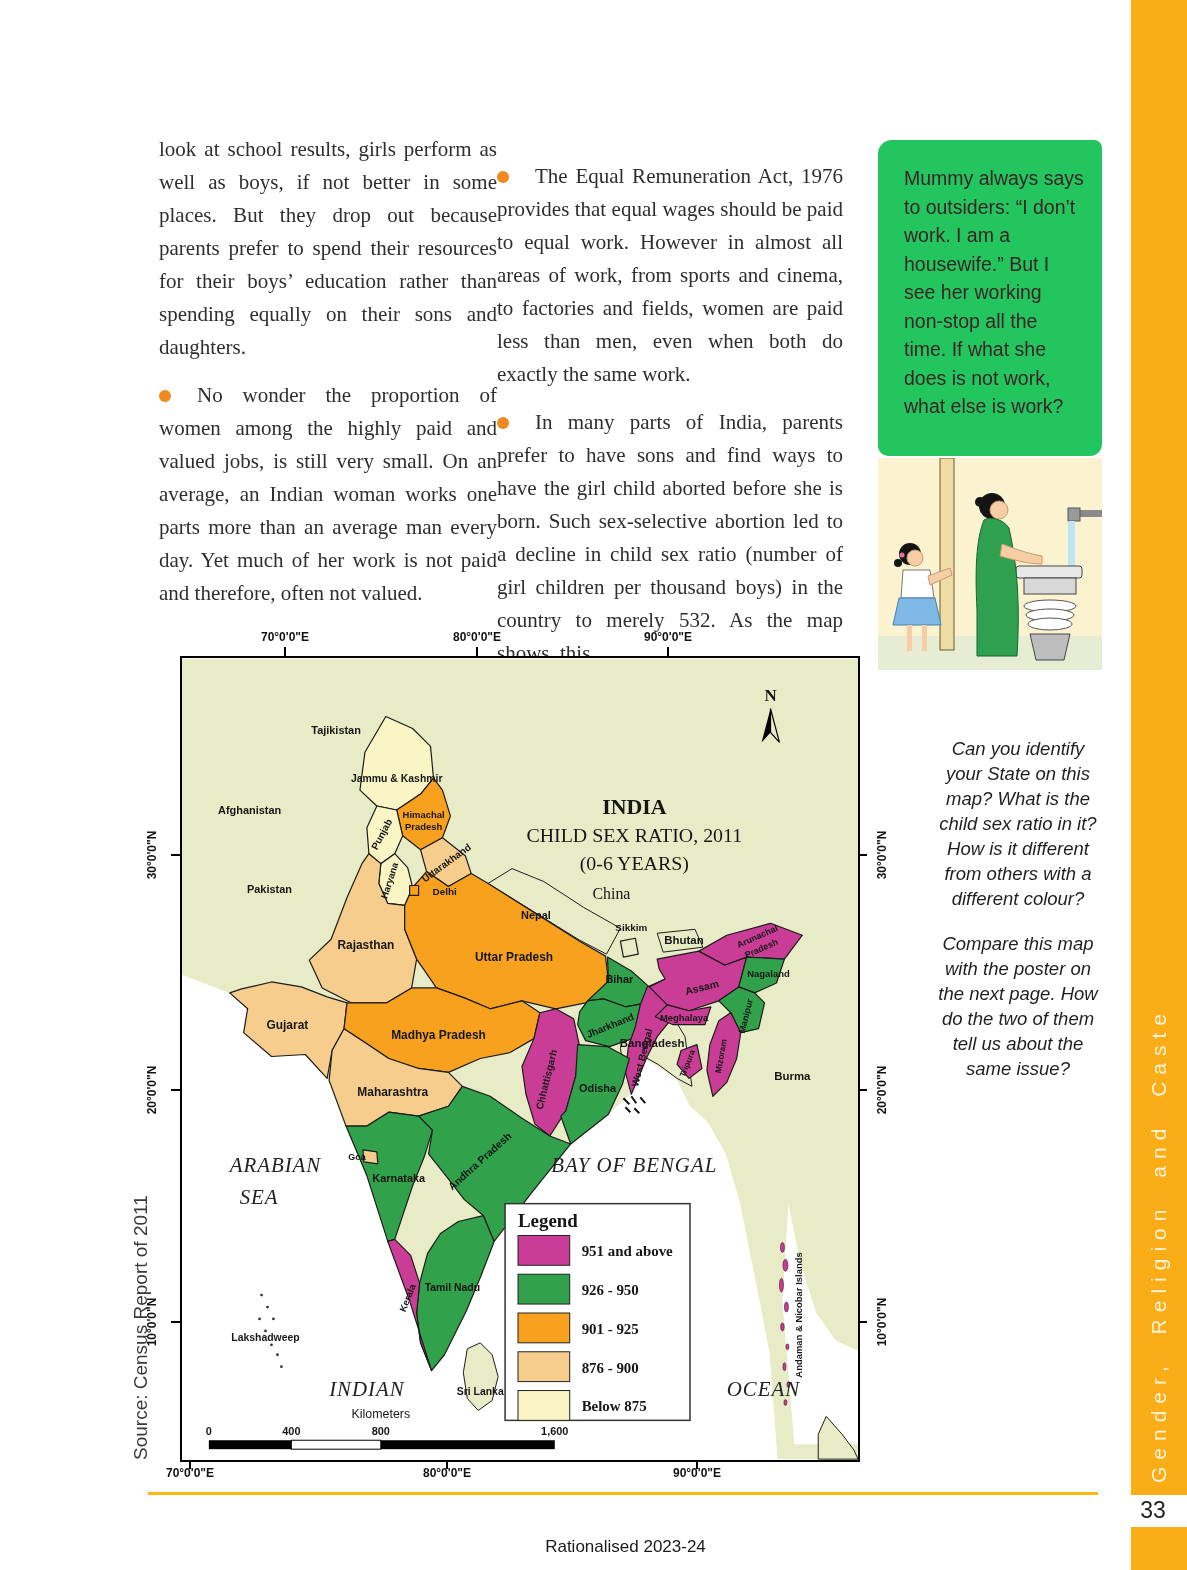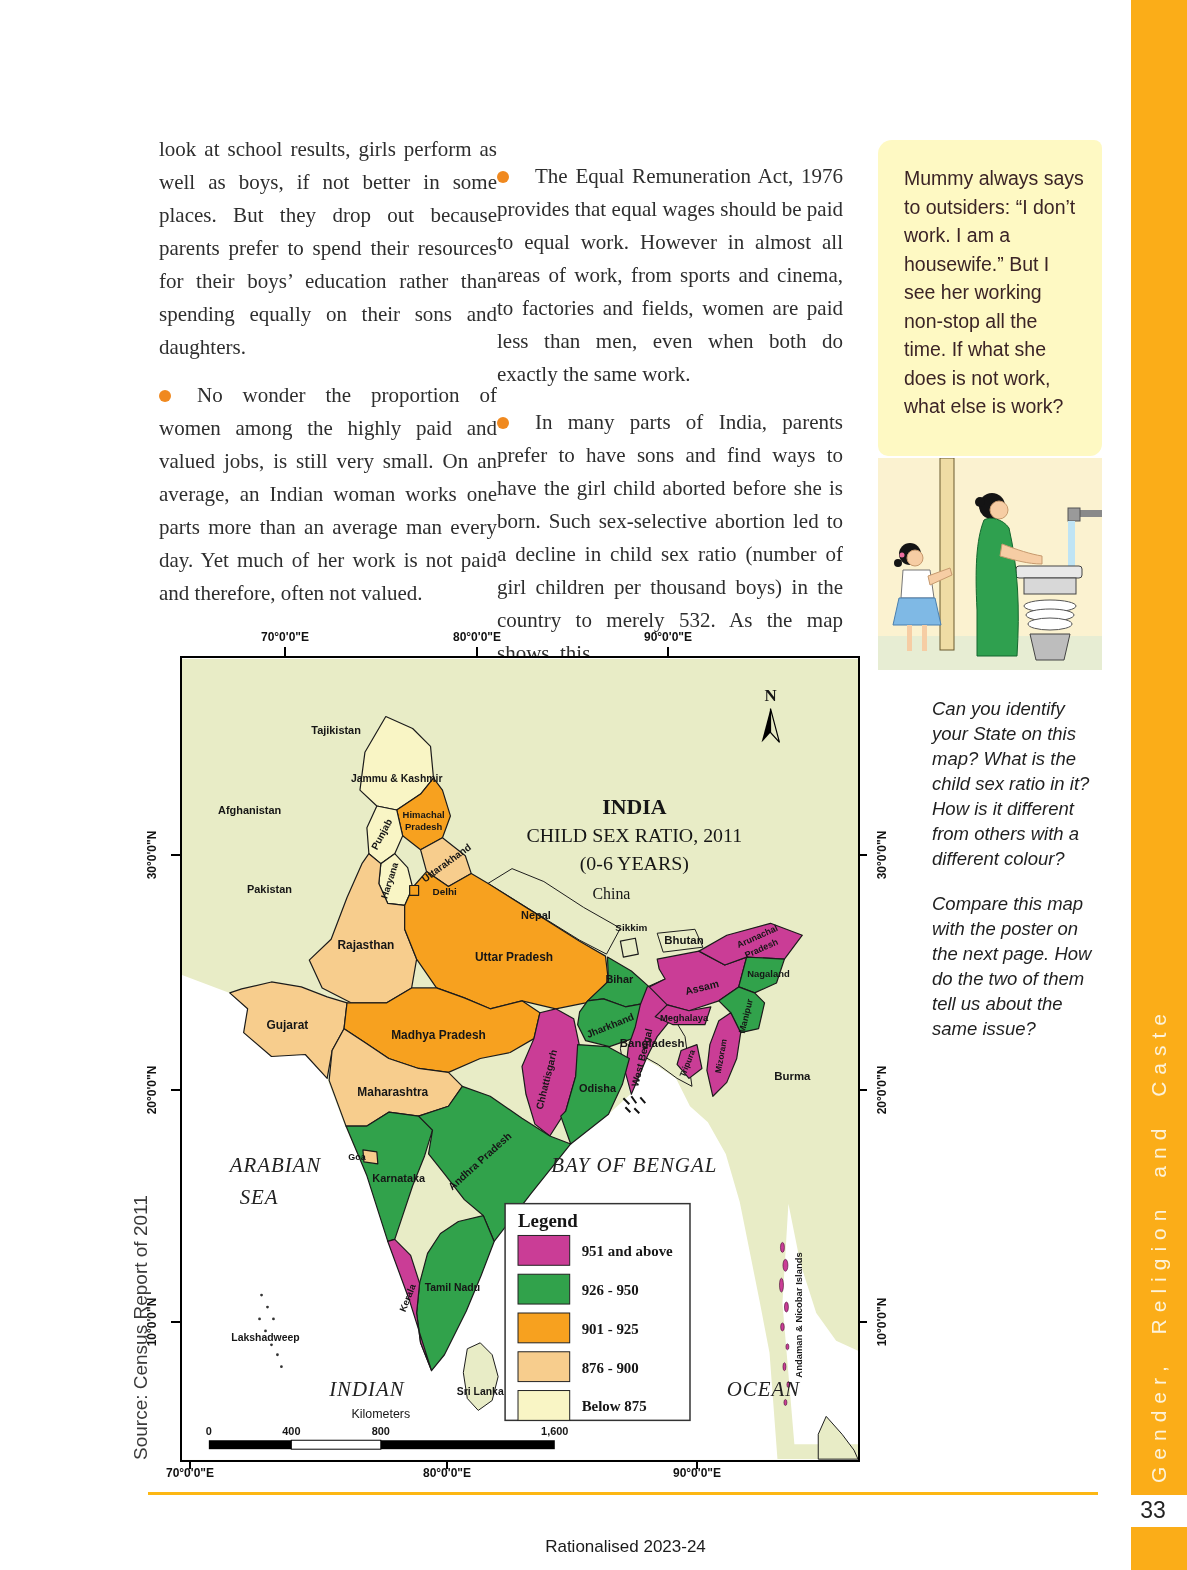--- a/index.html
+++ b/index.html
@@ -14,21 +14,21 @@
   .col2{left:497px;width:346px;margin-top:27px;}
   .bullet{display:inline-block;width:12px;height:12px;border-radius:50%;background:#f0891f;
           margin-right:26px;vertical-align:baseline;}
   
   .speech{left:878px;top:140px;width:224px;height:316px;border-radius:14px 8px 12px 10px;
           box-sizing:border-box;padding:24px 18px 0 26px;font-size:19.5px;line-height:28.5px;
           color:#3b2426;}
   
   .cartoon{left:878px;top:458px;width:224px;height:212px;}
   
-  .questions{left:932px;top:696px;width:172px;}
+  .questions{left:932px;top:736px;width:172px;text-align:center;}
   .questions p{margin:0 0 20px 0;font-style:italic;font-size:18.5px;line-height:25px;color:#1f1f1f;}
   
   .source-note{left:130px;top:1460px;width:330px;transform:rotate(-90deg);transform-origin:0 0;
                font-size:19px;color:#3a3a3a;white-space:nowrap;}
   
   .map-frame{left:180px;top:656px;width:680px;height:806px;border:2px solid #000;box-sizing:border-box;background:#fff;}
   .tick-label{font-size:12px;font-weight:bold;color:#111;text-align:center;width:90px;}
   .tick-label.side{width:60px;transform:rotate(-90deg);}
   .tick{background:#000;}
   
@@ -59,21 +59,21 @@
 
   <div class="col col1">
     <p>look at school results, girls perform as well as boys, if not better in some places. But they drop out because parents prefer to spend their resources for their boys’ education rather than spending equally on their sons and daughters.</p>
     <p><span class="bullet"></span><span>No wonder the proportion of women among the highly paid and valued jobs, is still very small. On an average, an Indian woman works one parts more than an average man every day. Yet much of her work is not paid and therefore, often not valued.</span></p>
   </div>
   <div class="col col2">
     <p><span class="bullet"></span><span>The Equal Remuneration Act, 1976 provides that equal wages should be paid to equal work. However in almost all areas of work, from sports and cinema, to factories and fields, women are paid less than men, even when both do exactly the same work.</span></p>
     <p><span class="bullet"></span><span>In many parts of India, parents prefer to have sons and find ways to have the girl child aborted before she is born. Such sex-selective abortion led to a decline in child sex ratio (number of girl children per thousand boys) in the country to merely 532. As the map shows, this</span></p>
   </div>
 
-  <div class="abs speech" style="background-color: #fef9c3;">Mummy always says to outsiders: “I don’t work. I am a housewife.” But I see her working non-stop all the time. If what she does is not work, what else is work?</div>
+  <div class="abs speech" style="background-color: #22c55e;">Mummy always says to outsiders: “I don’t work. I am a housewife.” But I see her working non-stop all the time. If what she does is not work, what else is work?</div>
 
   <div class="abs cartoon">
     <svg width="224" height="212" viewBox="0 0 224 212">
       <rect x="0" y="0" width="224" height="212" fill="#fbf2d0"></rect>
       <rect x="0" y="178" width="224" height="34" fill="#e7edd3"></rect>
       <rect x="62" y="0" width="14" height="192" fill="#efdca4" stroke="#6b5b2e" stroke-width="1"></rect>
 
       <g>
         <rect x="196" y="52" width="28" height="7" fill="#8a8a8a"></rect>
         <rect x="190" y="50" width="12" height="13" fill="#9a9a9a" stroke="#555"></rect>

